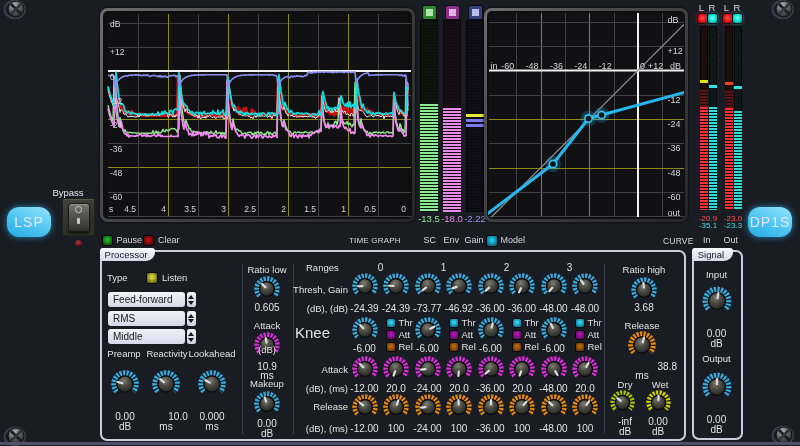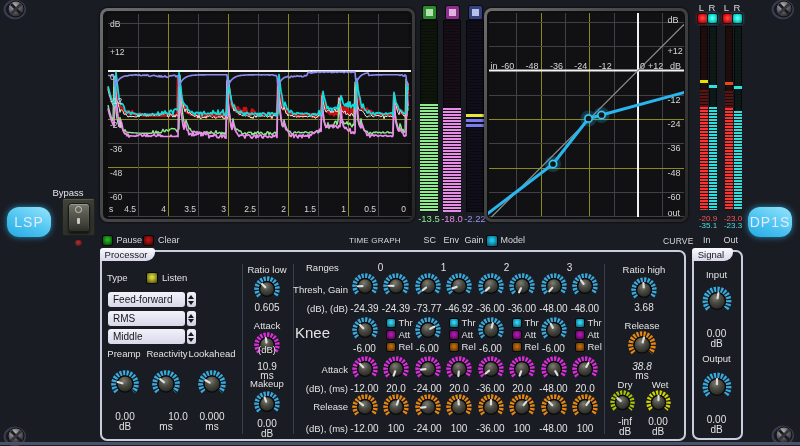--- a/index.html
+++ b/index.html
@@ -508,21 +508,21 @@
       <circle cx="14.0" cy="14.0" r="7.38" fill="url(#kb)" stroke="#0a0a0a" stroke-width="1.2"></circle>
       <line x1="13.78" y1="11.50" x2="13.39" y2="7.02" stroke="#dedede" stroke-width="2.2" stroke-linecap="round"></line>
     </svg>
 <div class="lb" style="left:609.0px;top:302.5px;font-size:10px;color:#e2e2e2;font-weight:normal;letter-spacing:0px;width:70px;text-align:center;">3.68</div>
 <div class="lb" style="left:607.0px;top:321px;font-size:9.5px;color:#e2e2e2;font-weight:normal;letter-spacing:0px;width:70px;text-align:center;">Release</div>
 <svg class="ab" style="left:627.0px;top:330.0px" width="30" height="30">
       <path d="M 6.66 22.51 A 11.22 11.22 0 1 1 23.34 22.51" fill="none" stroke="#e8880f" stroke-width="5.16" stroke-dasharray="2.1 1.3"></path>
       <circle cx="15.0" cy="15.0" r="8.04" fill="url(#kb)" stroke="#0a0a0a" stroke-width="1.2"></circle>
       <line x1="15.71" y1="12.36" x2="16.98" y2="7.62" stroke="#dedede" stroke-width="2.2" stroke-linecap="round"></line>
     </svg>
-<div class="lb" style="left:607.0px;top:361.5px;font-size:10px;color:#e2e2e2;font-weight:normal;letter-spacing:0px;width:70px;text-align:center;font-style:italic;">38.8</div>
+<div class="lb" style="left:607.0px;top:361.5px;font-size:10px;color:#e2e2e2;font-weight:normal;letter-spacing:0px;width:70px;text-align:right;">38.8</div>
 <div class="lb" style="left:607.0px;top:371px;font-size:10px;color:#e2e2e2;font-weight:normal;letter-spacing:0px;width:70px;text-align:center;">ms</div>
 <div class="lb" style="left:590.0px;top:380px;font-size:9.5px;color:#e2e2e2;font-weight:normal;letter-spacing:0px;width:70px;text-align:center;">Dry</div>
 <div class="lb" style="left:625.0px;top:380px;font-size:9.5px;color:#e2e2e2;font-weight:normal;letter-spacing:0px;width:70px;text-align:center;">Wet</div>
 <svg class="ab" style="left:609.0px;top:389.0px" width="27" height="27">
       <path d="M 6.11 20.15 A 9.94 9.94 0 1 1 20.89 20.15" fill="none" stroke="#a8c400" stroke-width="4.52" stroke-dasharray="2.1 1.3"></path>
       <circle cx="13.5" cy="13.5" r="7.08" fill="url(#kb)" stroke="#0a0a0a" stroke-width="1.2"></circle>
       <line x1="11.66" y1="11.95" x2="8.35" y2="9.18" stroke="#dedede" stroke-width="2.2" stroke-linecap="round"></line>
     </svg>
 <svg class="ab" style="left:644.5px;top:389.0px" width="27" height="27">
       <path d="M 6.11 20.15 A 9.94 9.94 0 1 1 20.89 20.15" fill="none" stroke="#d4d400" stroke-width="4.52" stroke-dasharray="2.1 1.3"></path>

